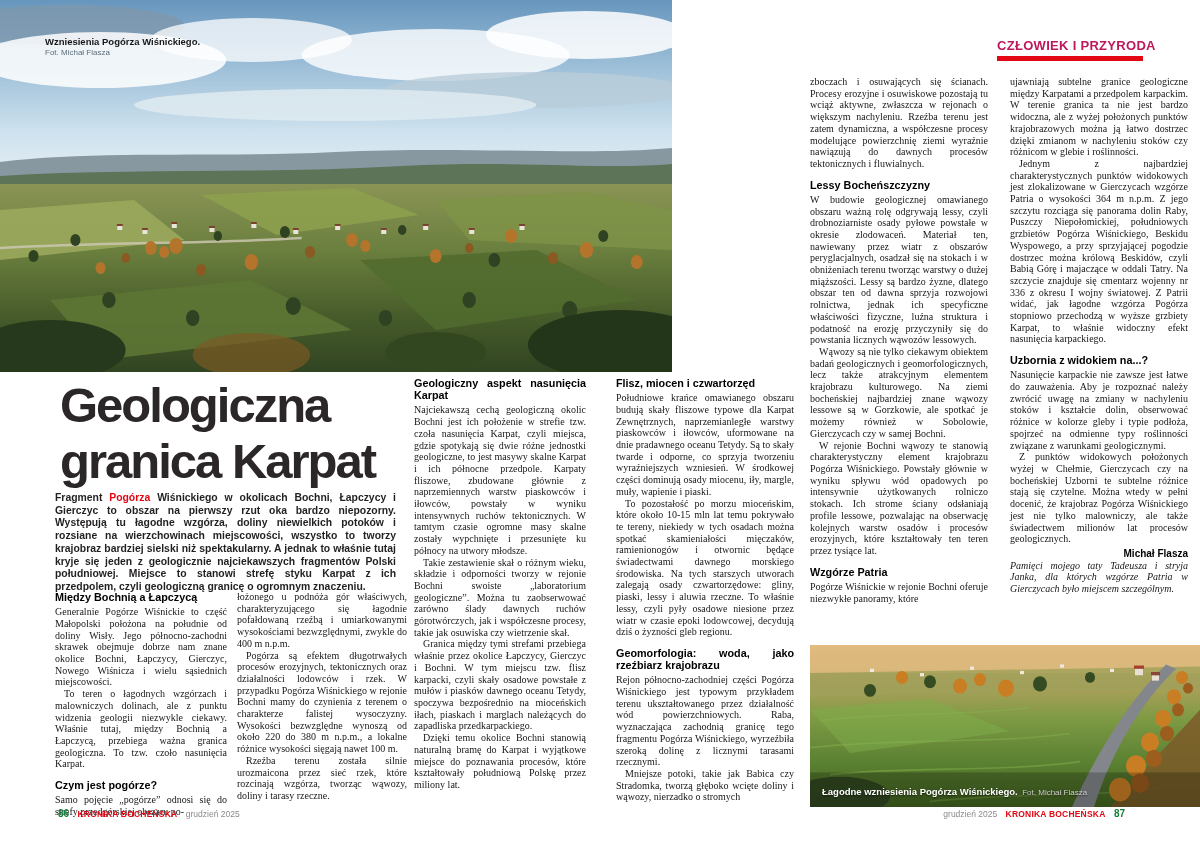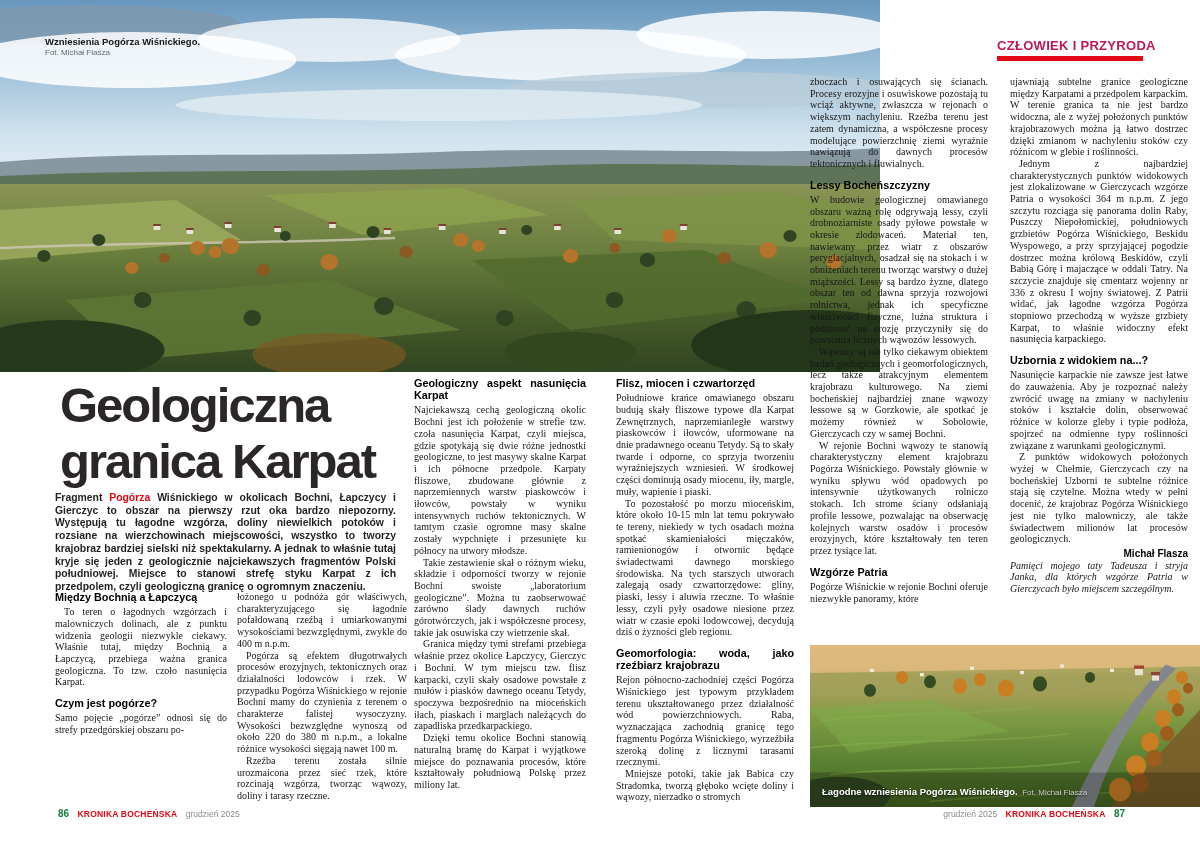--- a/index.html
+++ b/index.html
@@ -1,21 +1,21 @@
 <!DOCTYPE html>
 <html><head>
 <meta charset="utf-8">
 <style>
   html,body{margin:0;padding:0;}
   body{
     width:1200px;height:854px;position:relative;background:#ffffff;overflow:hidden;
     font-family:"Liberation Sans",sans-serif;
   }
   
-  .hero{position:absolute;left:0;top:0;width:880px;height:372px;overflow:hidden;}
+  .hero{position:absolute;left:0;top:0;width:672px;height:372px;overflow:hidden;}
   .hero svg{display:block;width:100%;height:100%;}
   .hero-cap{position:absolute;left:45px;top:36px;}
   .hero-cap-t{font-size:9.5px;font-weight:700;color:#16181a;line-height:12px;}
   .hero-cap-c{font-size:8px;color:#5f6e7a;line-height:10px;}
   .photo2{position:absolute;left:810px;top:645px;width:390px;height:162px;overflow:hidden;}
   .photo2 svg{display:block;width:100%;height:100%;}
   .photo2-cap{position:absolute;left:12px;bottom:8px;text-shadow:0 1px 2px rgba(0,0,0,.65);}
   .photo2-cap .t{font-size:9.5px;font-weight:700;color:#ffffff;}
   .photo2-cap .c{font-size:8px;color:#cfcfcf;font-weight:400;}
   
@@ -154,20 +154,21 @@
       <div class="hero-cap-c">Fot. Michał Flasza</div>
     </div>
   </div>
 
   <h1 class="title"><span>Geologiczna</span><br><span>granica Karpat</span></h1>
 
   <p class="lead"><span>Fragment </span><span class="red">Pogórza</span><span> Wiśnickiego w okolicach Bochni, Łapczycy i Gierczyc to obszar na pierwszy rzut oka bardzo niepozorny. Występują tu łagodne wzgórza, doliny niewielkich potoków i rozsiane na wierzchowinach miejscowości, wszystko to tworzy krajobraz bardziej sielski niż spektakularny. A jednak to właśnie tutaj kryje się jeden z geologicznie najciekawszych fragmentów Polski południowej. Miejsce to stanowi strefę styku Karpat z ich przedpolem, czyli geologiczną granicę o ogromnym znaczeniu.</span></p>
 
   <div class="col" style="left:55px;top:591px;width:172px;">
     <h3 class="ch first">Między Bochnią a Łapczycą</h3>
+    <p>Generalnie Pogórze Wiśnickie to część Małopolski położona na południe od doliny Wisły. Jego północno-zachodni skrawek obejmuje dobrze nam znane okolice Bochni, Łapczycy, Gierczyc, Nowego Wiśnicza i wielu sąsiednich miejscowości.</p>
     <p class="ind">To teren o łagodnych wzgórzach i malowniczych dolinach, ale z punktu widzenia geologii niezwykle ciekawy. Właśnie tutaj, między Bochnią a Łapczycą, przebiega ważna granica geologiczna. To tzw. czoło nasunięcia Karpat.</p>
     <h3 class="ch">Czym jest pogórze?</h3>
     <p>Samo pojęcie „pogórze” odnosi się do strefy przedgórskiej obszaru po-</p>
   </div>
 
   <div class="col" style="left:237px;top:591px;width:170px;">
     <p>łożonego u podnóża gór właściwych, charakteryzującego się łagodnie pofałdowaną rzeźbą i umiarkowanymi wysokościami bezwzględnymi, zwykle do 400 m n.p.m.</p>
     <p class="ind">Pogórza są efektem długotrwałych procesów erozyjnych, tektonicznych oraz działalności lodowców i rzek. W przypadku Pogórza Wiśnickiego w rejonie Bochni mamy do czynienia z terenem o charakterze falistej wysoczyzny. Wysokości bezwzględne wynoszą od około 220 do 380 m n.p.m., a lokalne różnice wysokości sięgają nawet 100 m.</p>
     <p class="ind">Rzeźba terenu została silnie urozmaicona przez sieć rzek, które rozcinają wzgórza, tworząc wąwozy, doliny i tarasy rzeczne.</p>
   </div>

